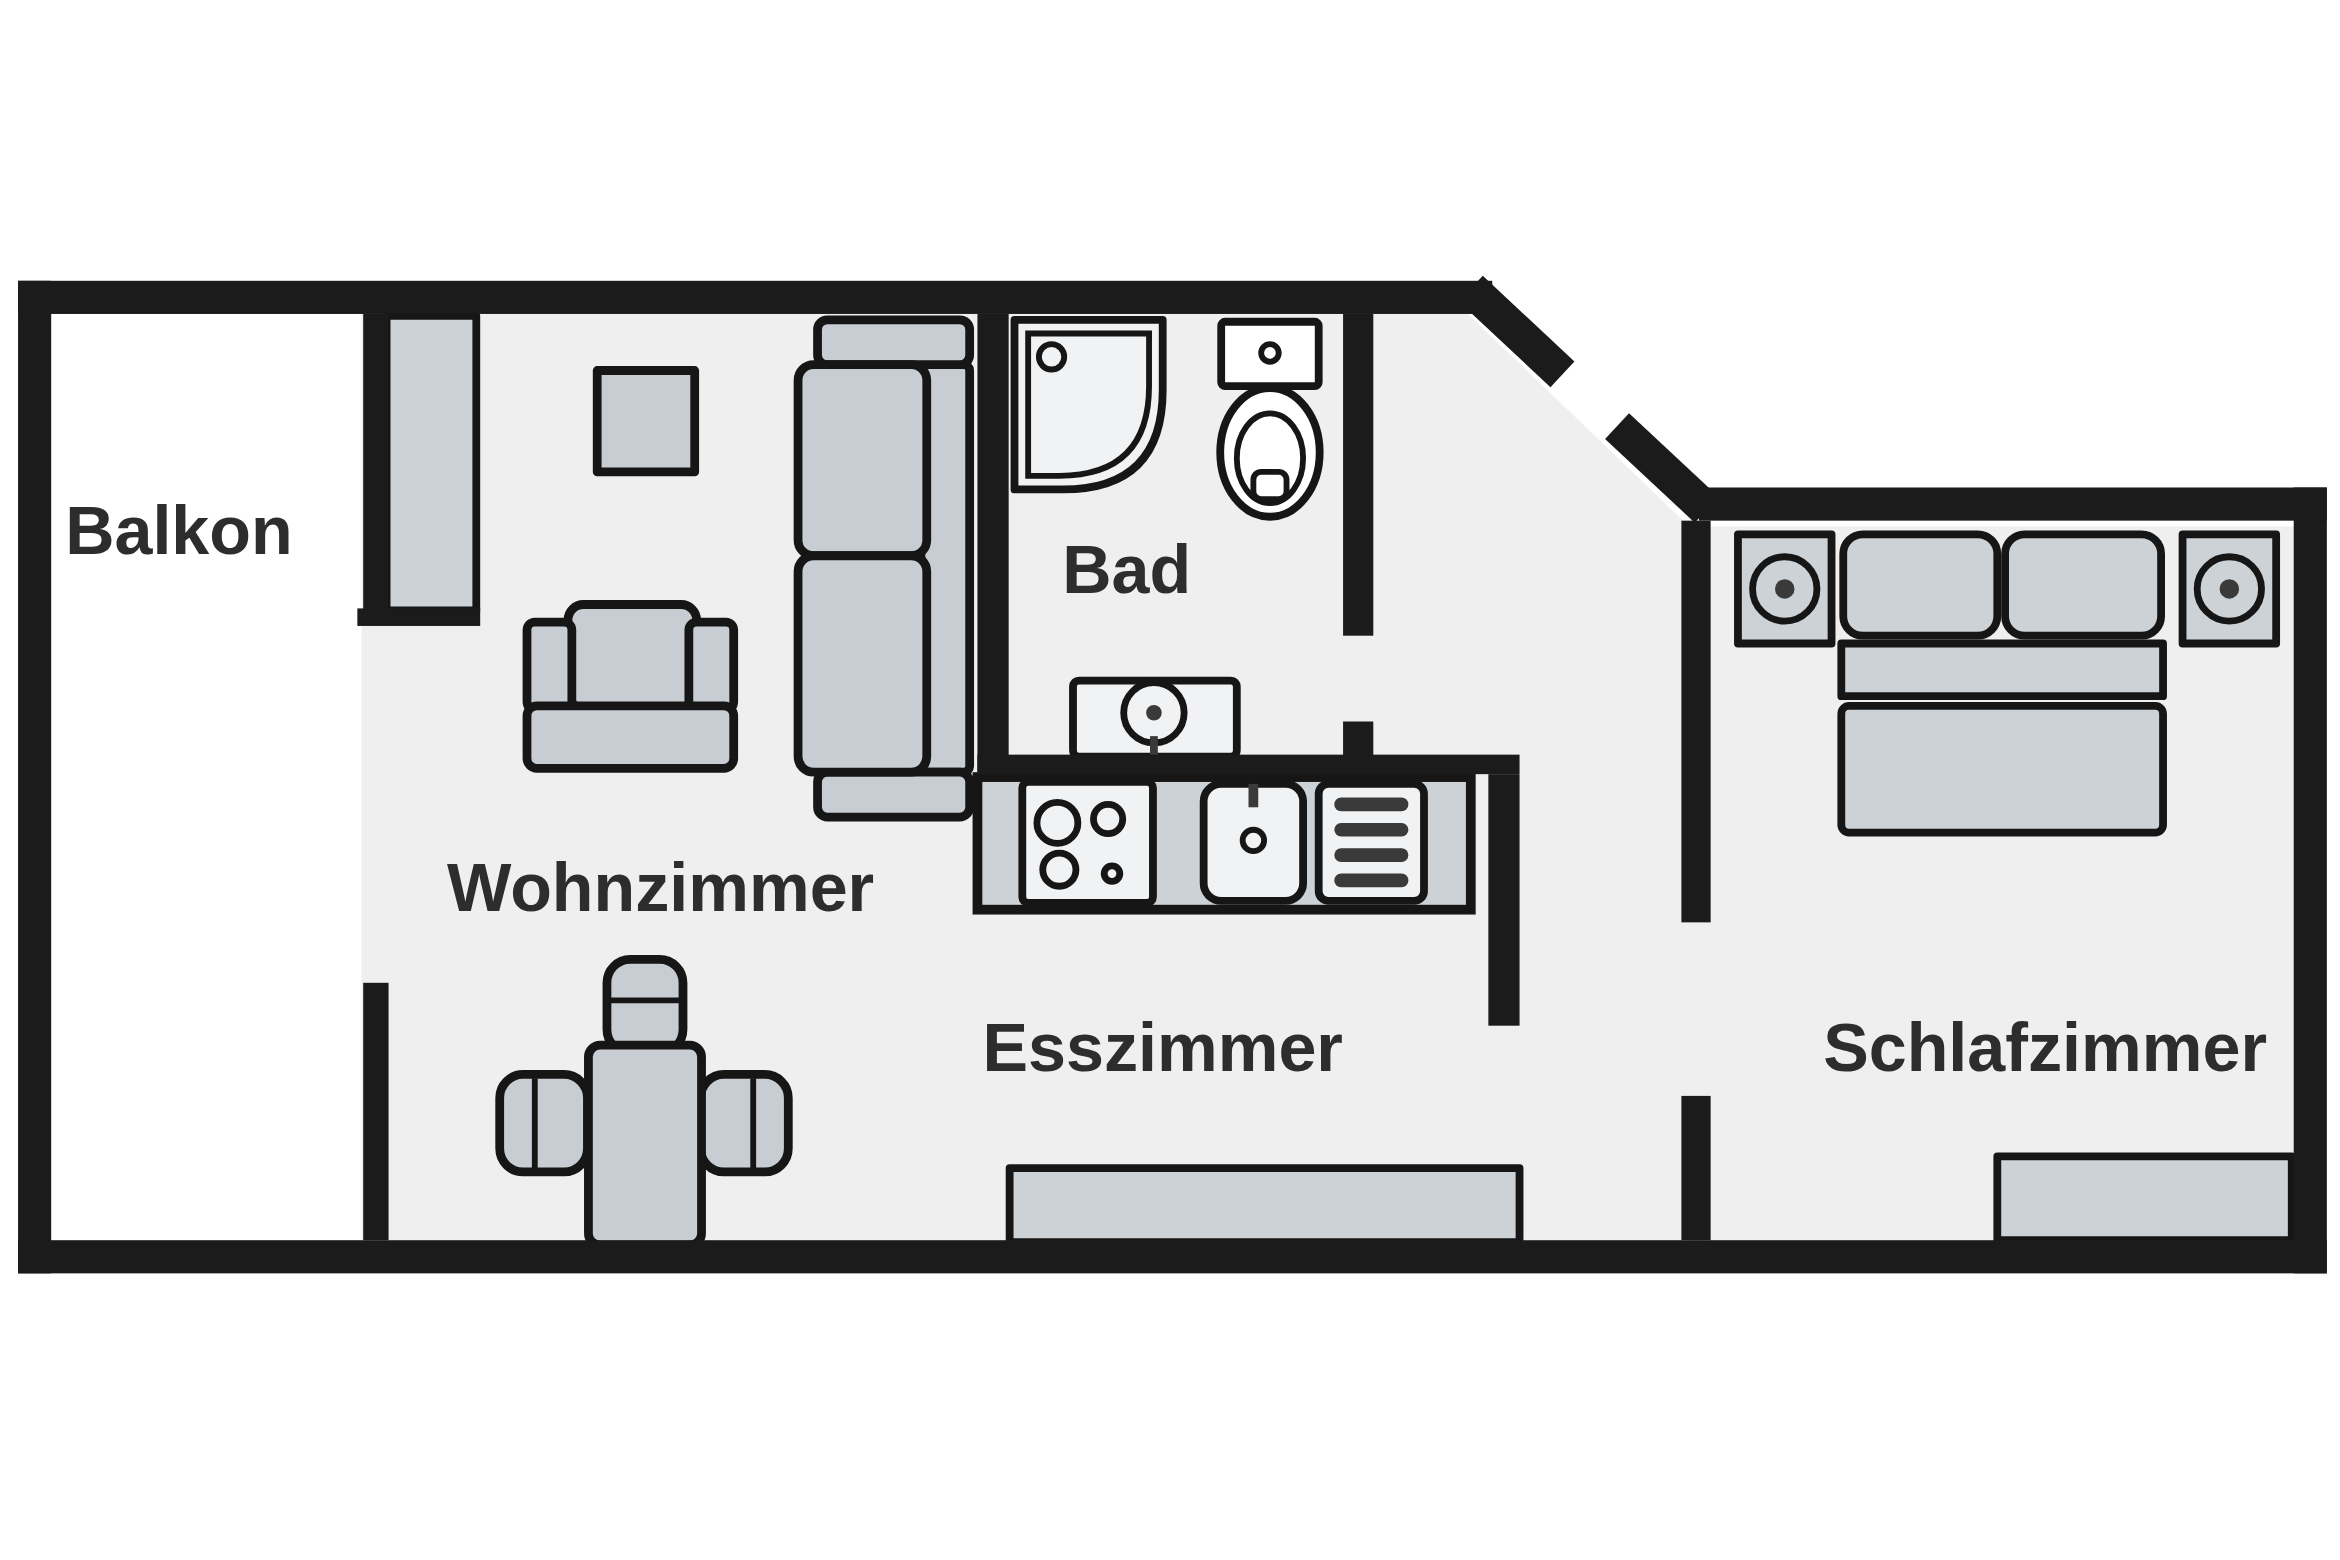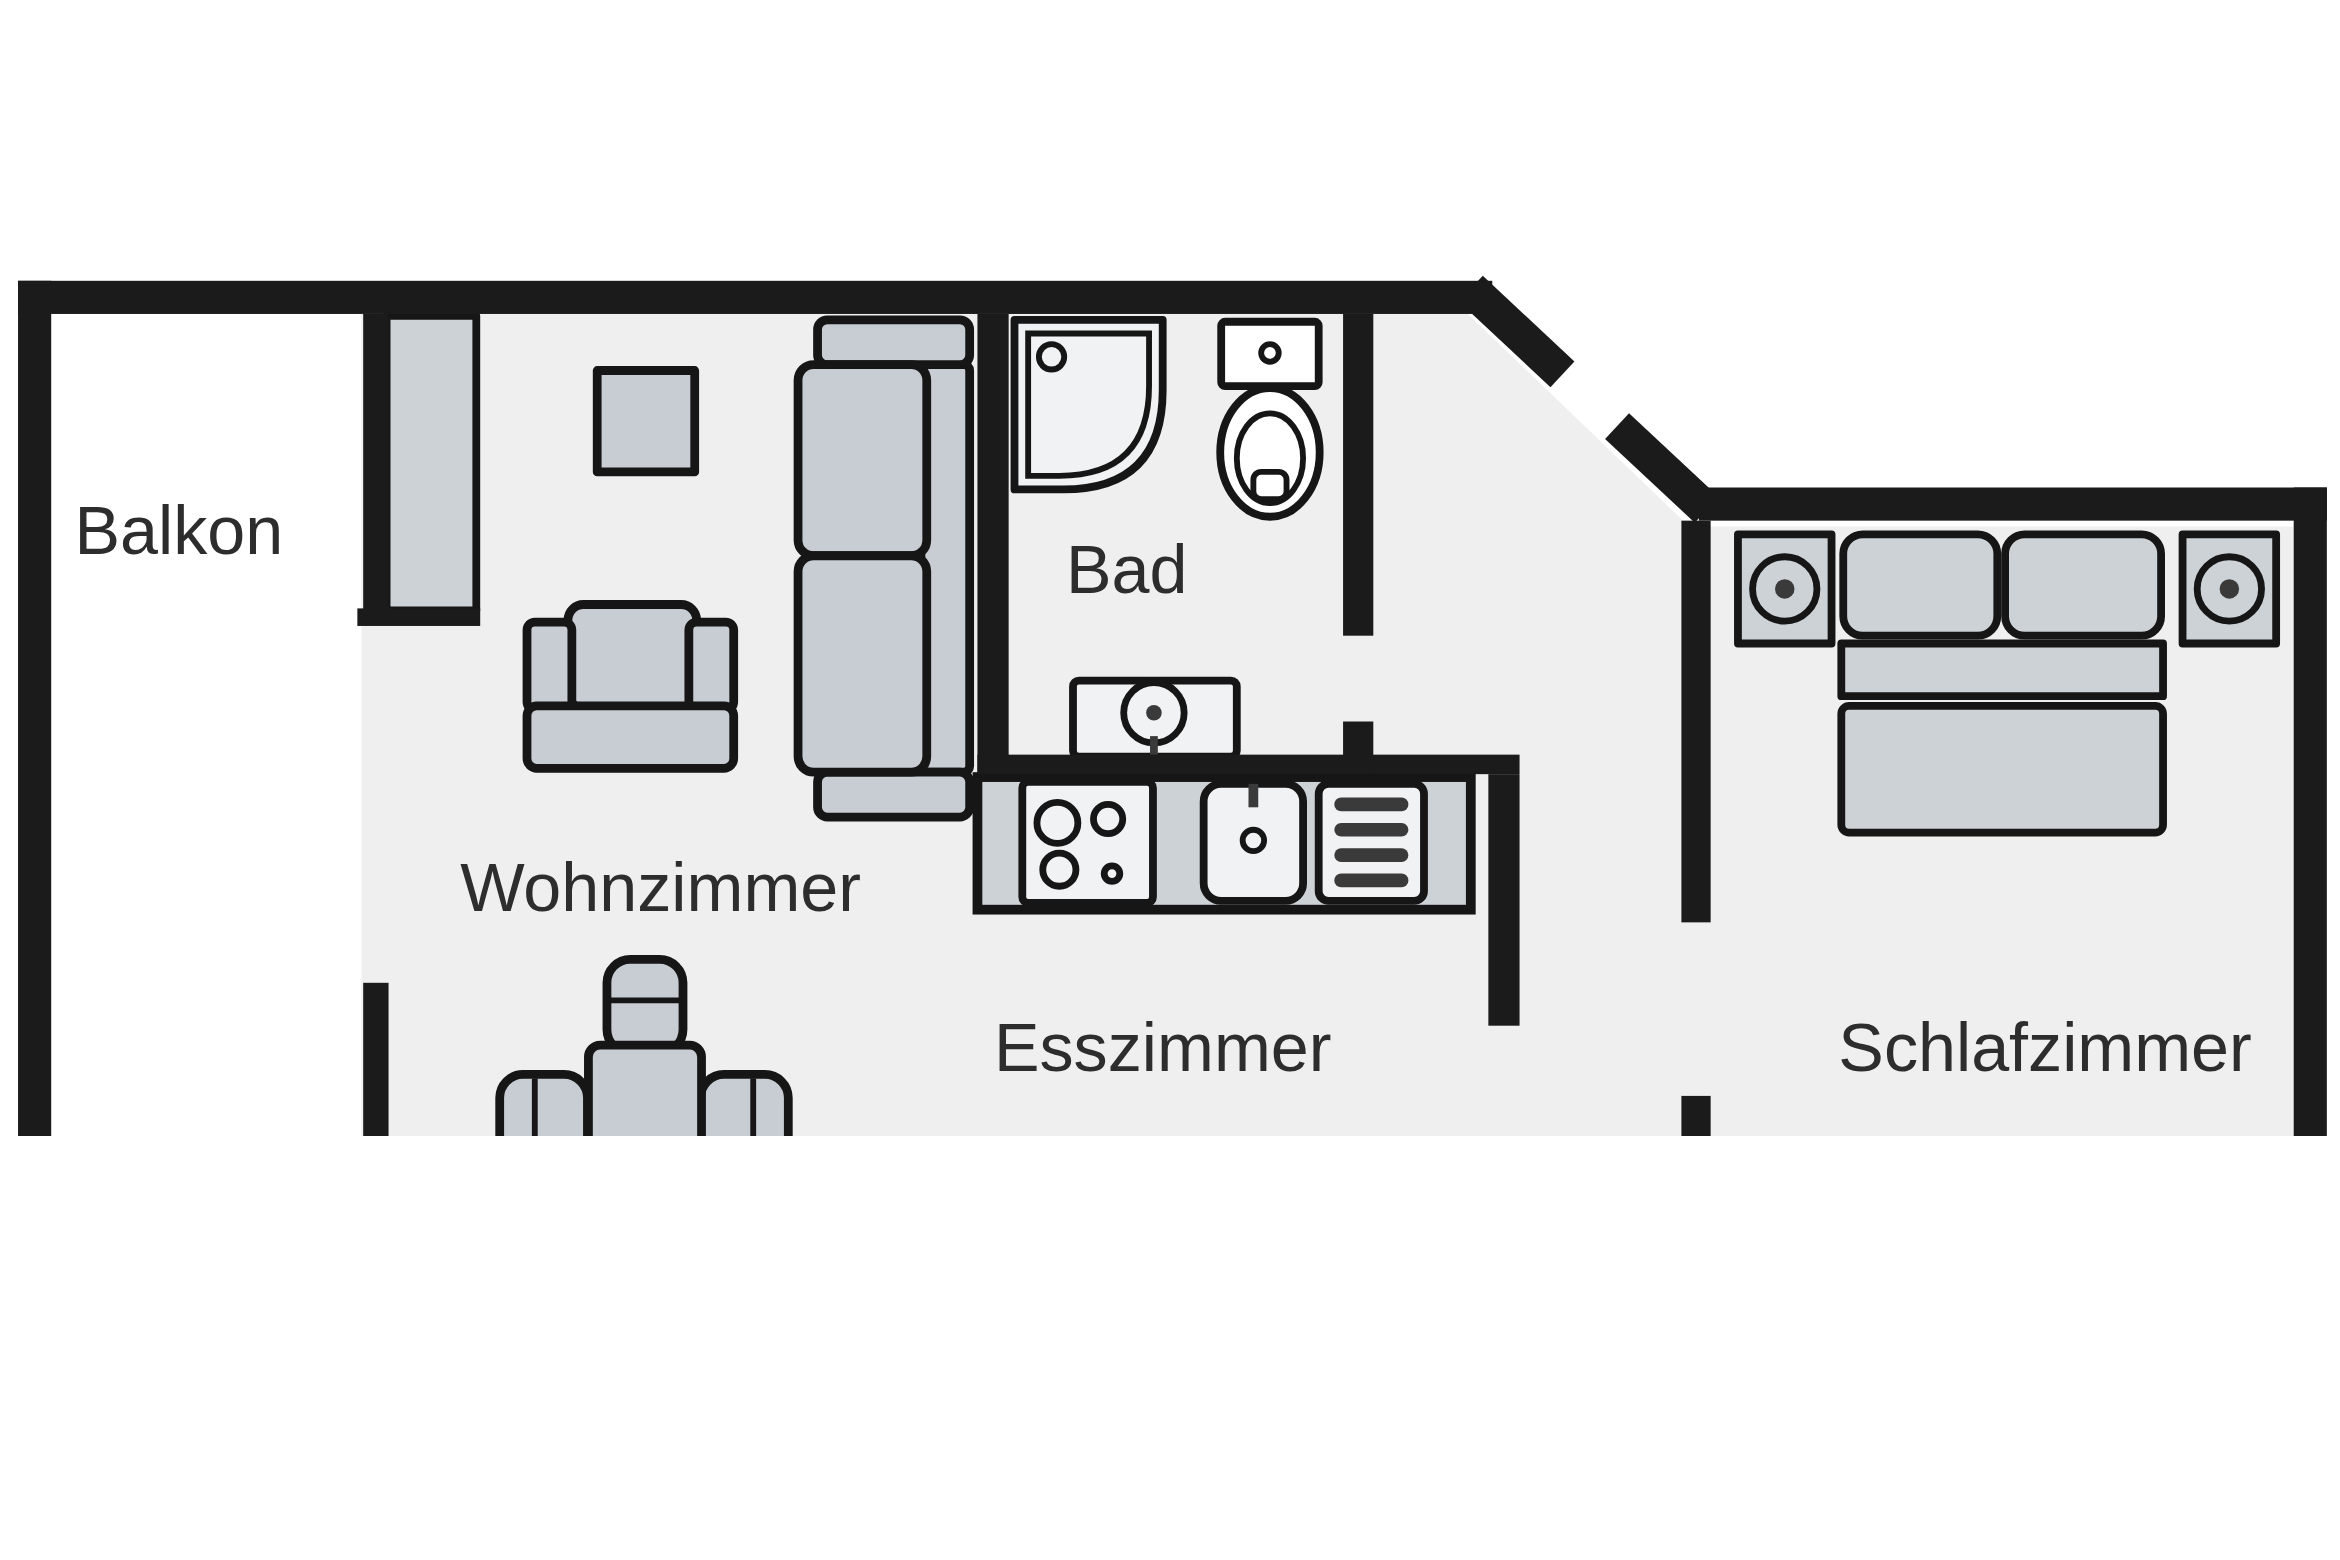--- a/index.html
+++ b/index.html
@@ -1,21 +1,21 @@
 <!DOCTYPE html>
 <html style="--wall: #1b1b1b; --outline: #161616; --floor: #efefef; --balcony_floor: #ffffff; --furniture: #c8cdd3; --furniture_alt: #cdd2d7; --fixture: #f1f2f3; --fixture_white: #ffffff; --appliance_dark: #3a3a3a; --label_text: #2d2d2d; --background: #ffffff;"><head>
 <meta charset="utf-8">
 <style>
   :root{
     --wall:#1b1b1b; --outline:#161616; --floor:#efefef; --balcony_floor:#ffffff;
     --furniture:#c8cdd3; --furniture_alt:#cdd2d7; --fixture:#f1f2f3; --fixture_white:#ffffff;
     --appliance_dark:#3a3a3a; --label_text:#2d2d2d; --background:#ffffff;
   }
   html,body{margin:0;padding:0;background:var(--background);}
-  .stage{width:2341px;height:1136px;background:var(--background);}
+  .stage{width:2341px;height:1560px;background:var(--background);font-weight:bold;}
   svg{display:block;width:2341px;height:1560px;}
   .wall{fill:var(--wall);}
   .wall-line{stroke:var(--wall);stroke-width:36;fill:none;}
   .floor{fill:var(--floor);}
   .balcony-floor{fill:var(--balcony_floor);}
   .furn{fill:var(--furniture);stroke:var(--outline);stroke-width:9;stroke-linejoin:round;}
   .furn2{fill:var(--furniture_alt);stroke:var(--outline);stroke-width:8;stroke-linejoin:round;}
   .fix{fill:var(--fixture);stroke:var(--outline);stroke-width:8;stroke-linejoin:round;}
   .fixw{fill:var(--fixture_white);stroke:var(--outline);stroke-width:8;}
   .thin{fill:none;stroke:var(--outline);stroke-width:6;}

